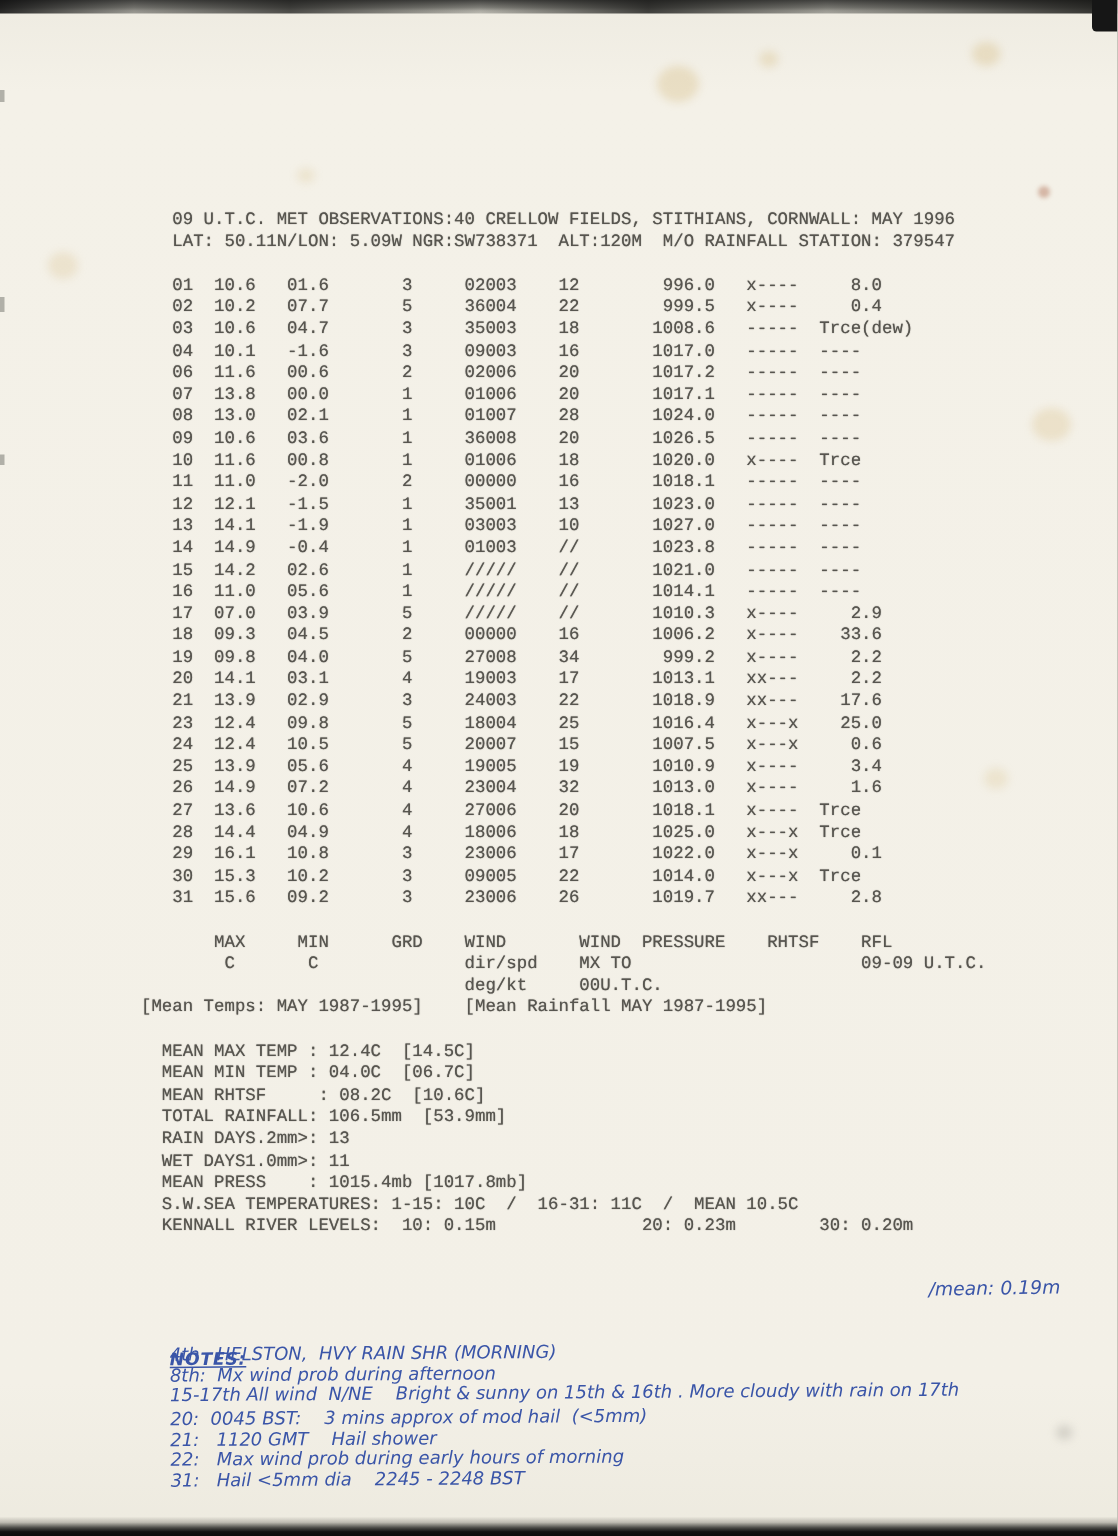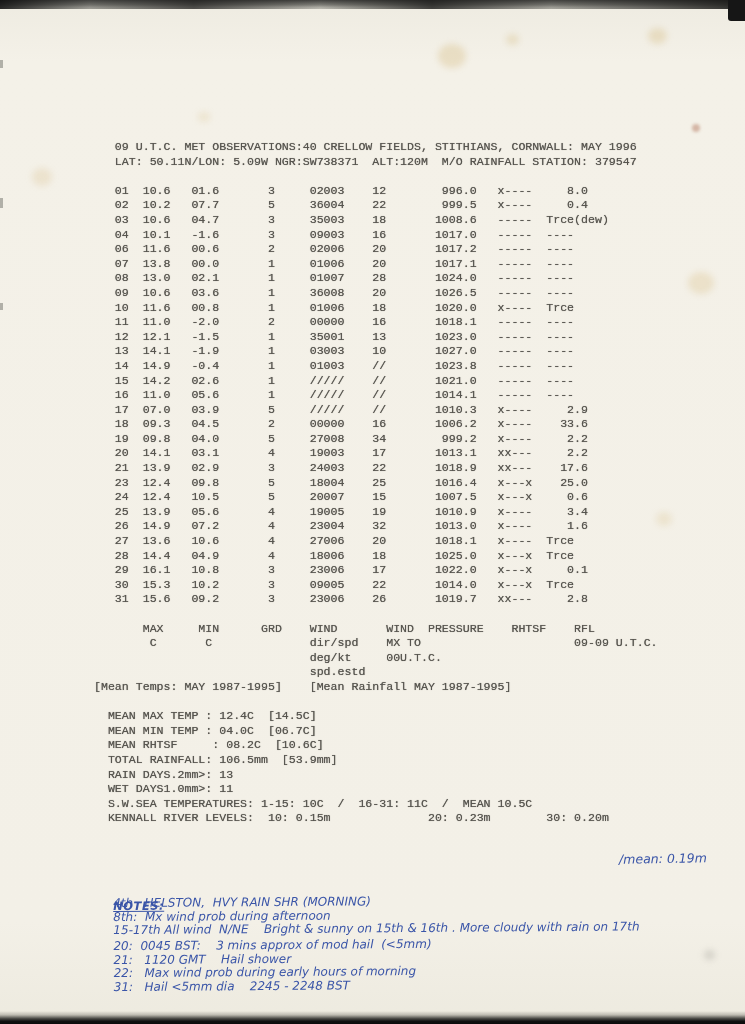--- a/index.html
+++ b/index.html
@@ -102,29 +102,29 @@
       <div class="tline">   26  14.9   07.2       4     23004    32       1013.0   x----     1.6</div>
       <div class="tline">   27  13.6   10.6       4     27006    20       1018.1   x----  Trce</div>
       <div class="tline">   28  14.4   04.9       4     18006    18       1025.0   x---x  Trce</div>
       <div class="tline">   29  16.1   10.8       3     23006    17       1022.0   x---x     0.1</div>
       <div class="tline">   30  15.3   10.2       3     09005    22       1014.0   x---x  Trce</div>
       <div class="tline">   31  15.6   09.2       3     23006    26       1019.7   xx---     2.8</div>
       <div class="tline"></div>
       <div class="tline">       MAX     MIN      GRD    WIND       WIND  PRESSURE    RHTSF    RFL</div>
       <div class="tline">        C       C              dir/spd    MX TO                      09-09 U.T.C.</div>
       <div class="tline">                               deg/kt     00U.T.C.</div>
-      <div class="tline">                               spd.estd</div>
       <div class="tline">[Mean Temps: MAY 1987-1995]    [Mean Rainfall MAY 1987-1995]</div>
       <div class="tline"></div>
       <div class="tline">  MEAN MAX TEMP : 12.4C  [14.5C]</div>
       <div class="tline">  MEAN MIN TEMP : 04.0C  [06.7C]</div>
       <div class="tline">  MEAN RHTSF     : 08.2C  [10.6C]</div>
       <div class="tline">  TOTAL RAINFALL: 106.5mm  [53.9mm]</div>
       <div class="tline">  RAIN DAYS.2mm&gt;: 13</div>
       <div class="tline">  WET DAYS1.0mm&gt;: 11</div>
+      <div class="tline">  MEAN PRESS    : 1015.4mb [1017.8mb]</div>
       <div class="tline">  S.W.SEA TEMPERATURES: 1-15: 10C  /  16-31: 11C  /  MEAN 10.5C</div>
       <div class="tline">  KENNALL RIVER LEVELS:  10: 0.15m              20: 0.23m        30: 0.20m</div>
     </div>
 
   <div class="hand river-mean">/mean: 0.19m</div>
   <div class="notes hand" id="notes">
     <div class="notes-title">NOTES:</div>
   <div class="note-line" style="top: 14px;">4th   HELSTON,  HVY RAIN SHR (MORNING)</div>
       <div class="note-line" style="top: 28px;">8th:  Mx wind prob during afternoon</div>
       <div class="note-line" style="top: 41px;">15-17th All wind  N/NE    Bright &amp; sunny on 15th &amp; 16th . More cloudy with rain on 17th</div>

